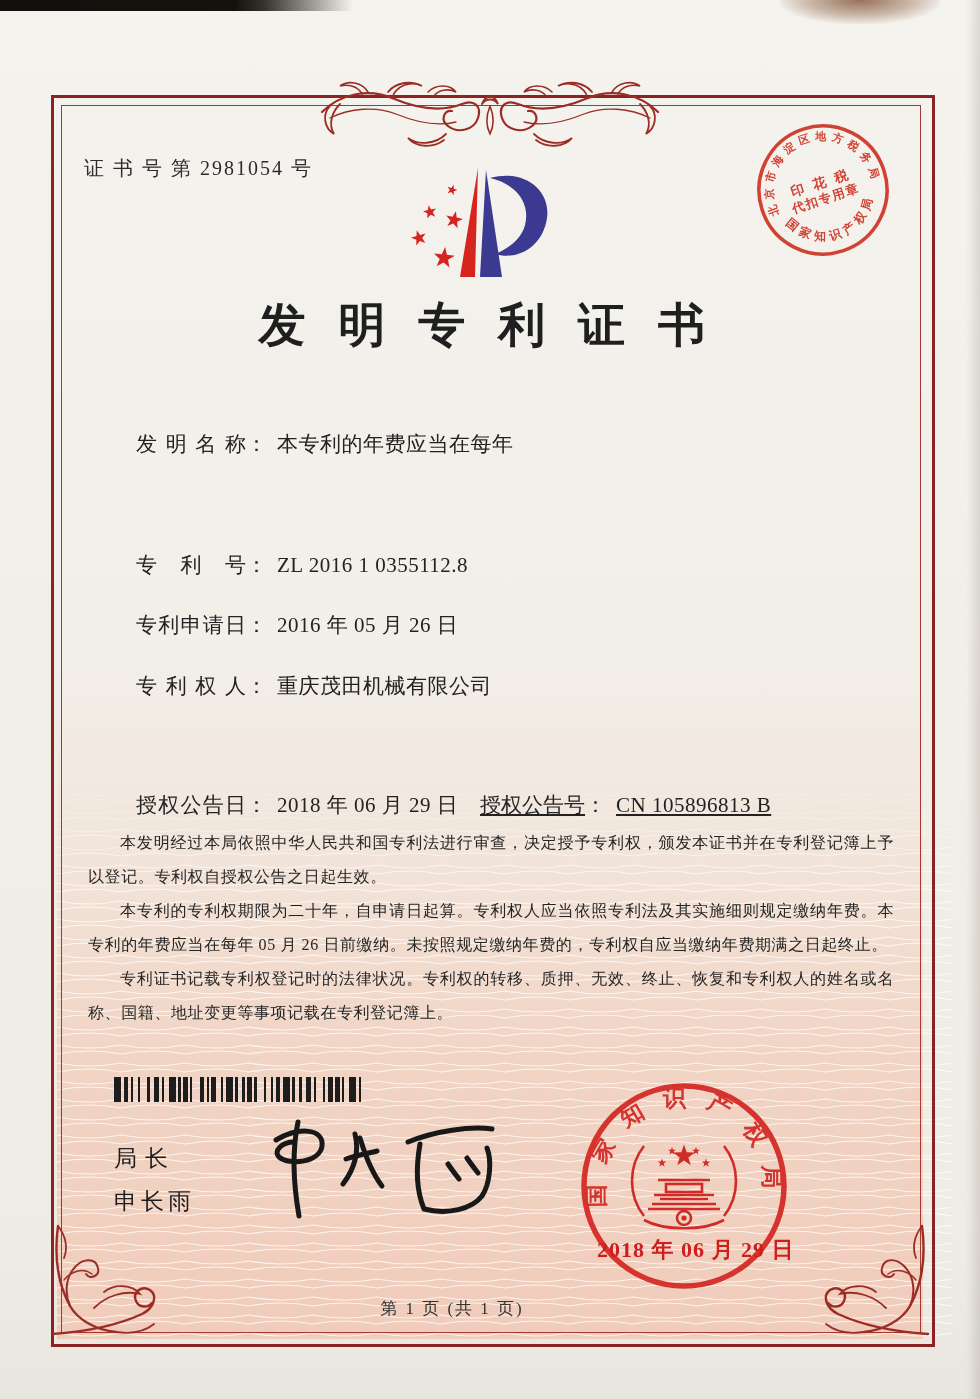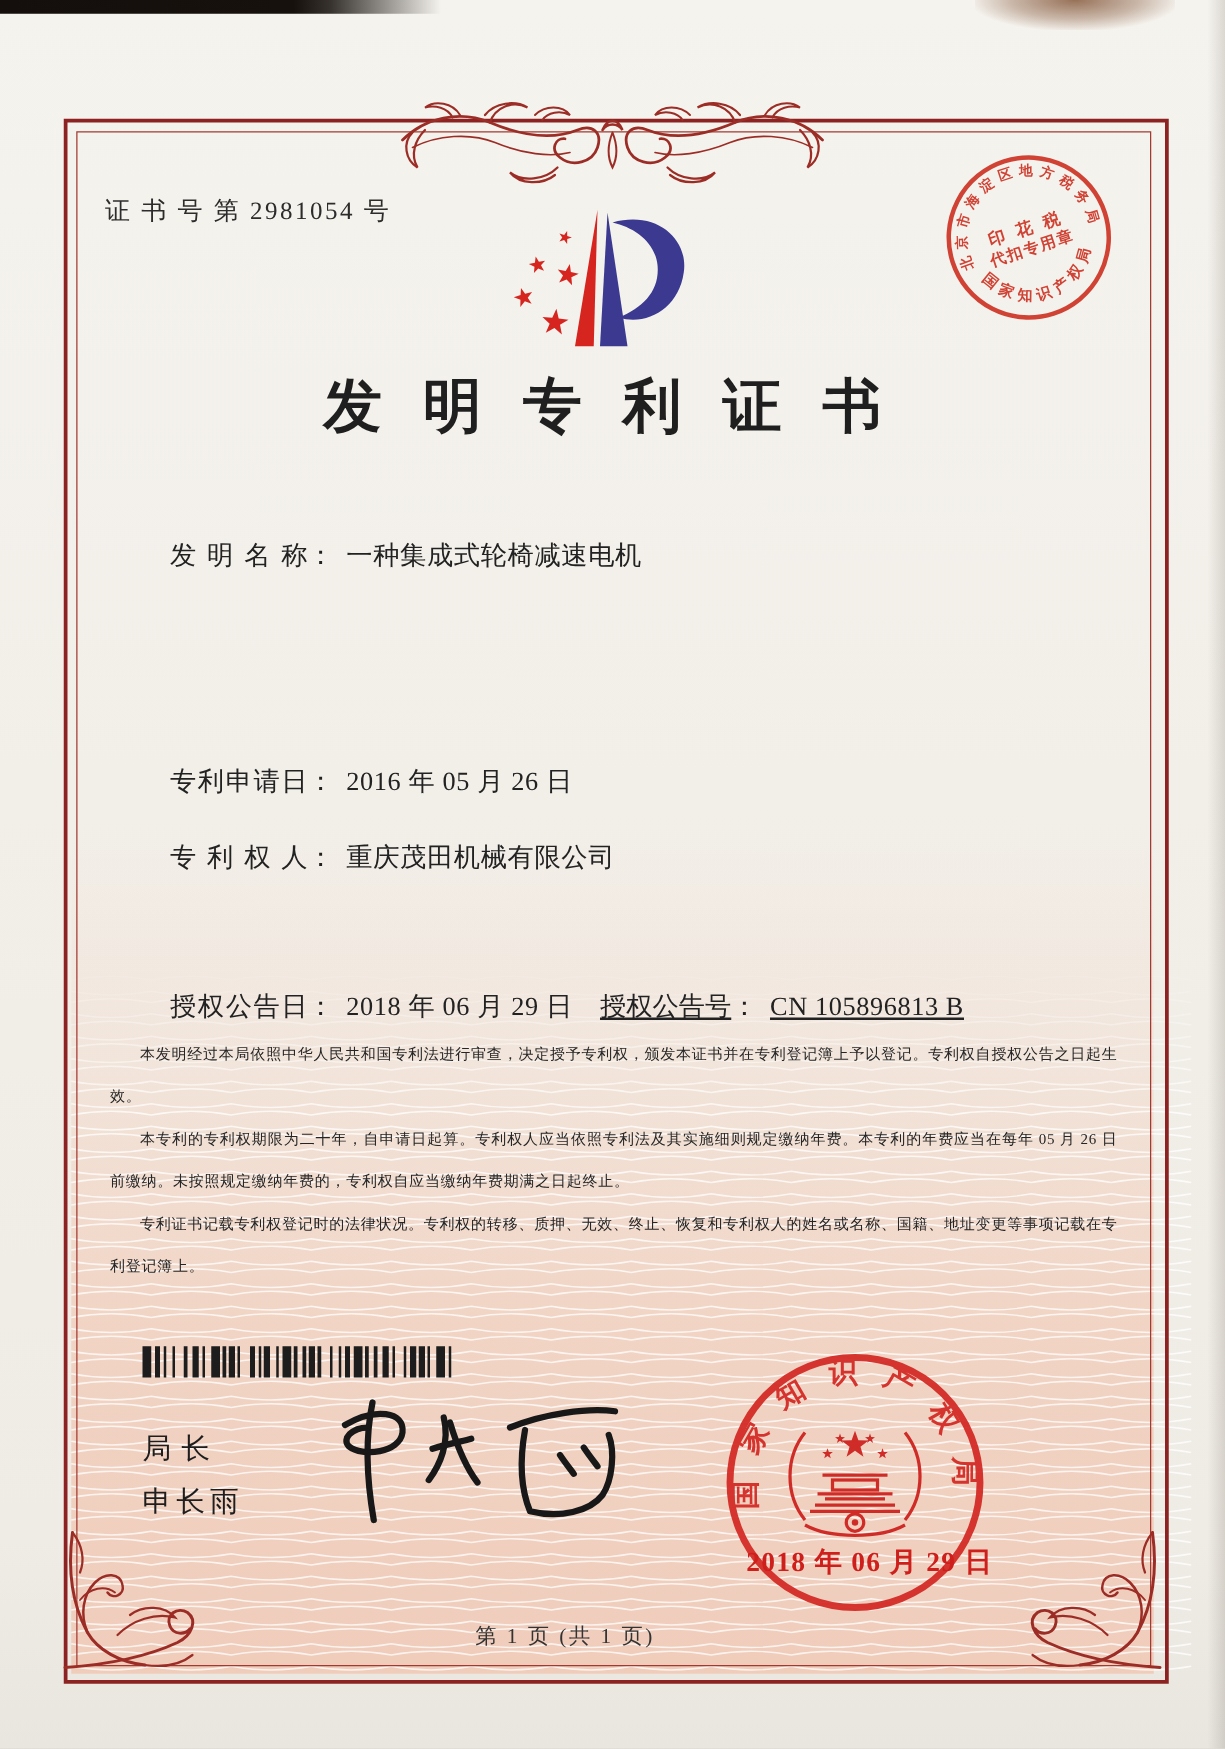--- a/index.html
+++ b/index.html
@@ -24,21 +24,21 @@
   #waves path{stroke:rgba(255,255,255,.75);stroke-width:1.1;fill:none;}
   
   .certno{left:84px;top:155px;font-size:20px;letter-spacing:2px;color:#2c2c2c;}
   .title{left:0;right:0;top:294px;text-align:center;font-size:47px;font-weight:700;
     letter-spacing:.70em;text-indent:.35em;color:#1f1f1f;}
   .frow{left:112px;width:800px;height:28px;font-size:21px;color:#222;white-space:nowrap;}
   .flabel{display:inline-block;width:110px;text-align:justify;text-align-last:justify;vertical-align:top;margin-left:24px;}
   .fcolon{display:inline-block;margin-right:10px;}
   .fvalue{letter-spacing:.5px;}
   .grantpair{position:absolute;left:368px;top:0;text-decoration:underline;}
-  .paras{left:88px;top:826px;width:806px;font-size:12px;line-height:34px;text-align:justify;color:#252525;letter-spacing:.6px;}
+  .paras{left:88px;top:826px;width:806px;font-size:16px;line-height:34px;text-align:justify;color:#252525;letter-spacing:.6px;}
   .paras p{margin:0;text-indent:2em;}
   
   .barcode{left:114px;top:1077px;width:252px;height:25px;display:flex;}
   .barcode span{height:100%;}
   .barcode .bar{background:#1d1d1d;}
   
   .chief{left:114px;top:1143px;font-size:23px;letter-spacing:8px;color:#1e1e1e;}
   .chiefname{left:114px;top:1186px;font-size:23px;letter-spacing:4px;color:#1e1e1e;}
   .sealdate{left:597px;top:1235px;font-size:22px;font-weight:700;color:#ce1f1c;letter-spacing:1px;white-space:nowrap;}
   .footer{left:0;right:0;top:1297px;text-align:center;font-size:17px;color:#333;transform:translateX(-38px);letter-spacing:2px;}
@@ -193,21 +193,24 @@
       <text x="0" y="13" font-size="12.5" font-weight="bold" text-anchor="middle" letter-spacing="1.5">代扣专用章</text>
       <text font-size="12" font-weight="bold" letter-spacing="4.5">
         <textPath href="#ts-bot" startOffset="50%" text-anchor="middle">国家知识产权局</textPath>
       </text>
     </g>
   </svg>
 
   <div class="abs title">发明专利证书</div>
 
   <div class="abs frow" style="top:430px">
-    <span class="flabel">发明名称</span><span class="fcolon">：</span><span class="fvalue">一种集成式轮椅减速电机</span>
+    <span class="flabel">发明名称</span><span class="fcolon">：</span><span class="fvalue">本专利的年费应当在每年</span>
+  </div>
+  <div class="abs frow" style="top:551px">
+    <span class="flabel">专利号</span><span class="fcolon">：</span><span class="fvalue">ZL 2016 1 0355112.8</span>
   </div>
   <div class="abs frow" style="top:611px">
     <span class="flabel">专利申请日</span><span class="fcolon">：</span><span class="fvalue">2016 年 05 月 26 日</span>
   </div>
   <div class="abs frow" style="top:672px">
     <span class="flabel">专利权人</span><span class="fcolon">：</span><span class="fvalue">重庆茂田机械有限公司</span>
   </div>
   <div class="abs frow" style="top:791px">
     <span class="flabel">授权公告日</span><span class="fcolon">：</span><span class="fvalue">2018 年 06 月 29 日</span>
     <span class="grantpair">

